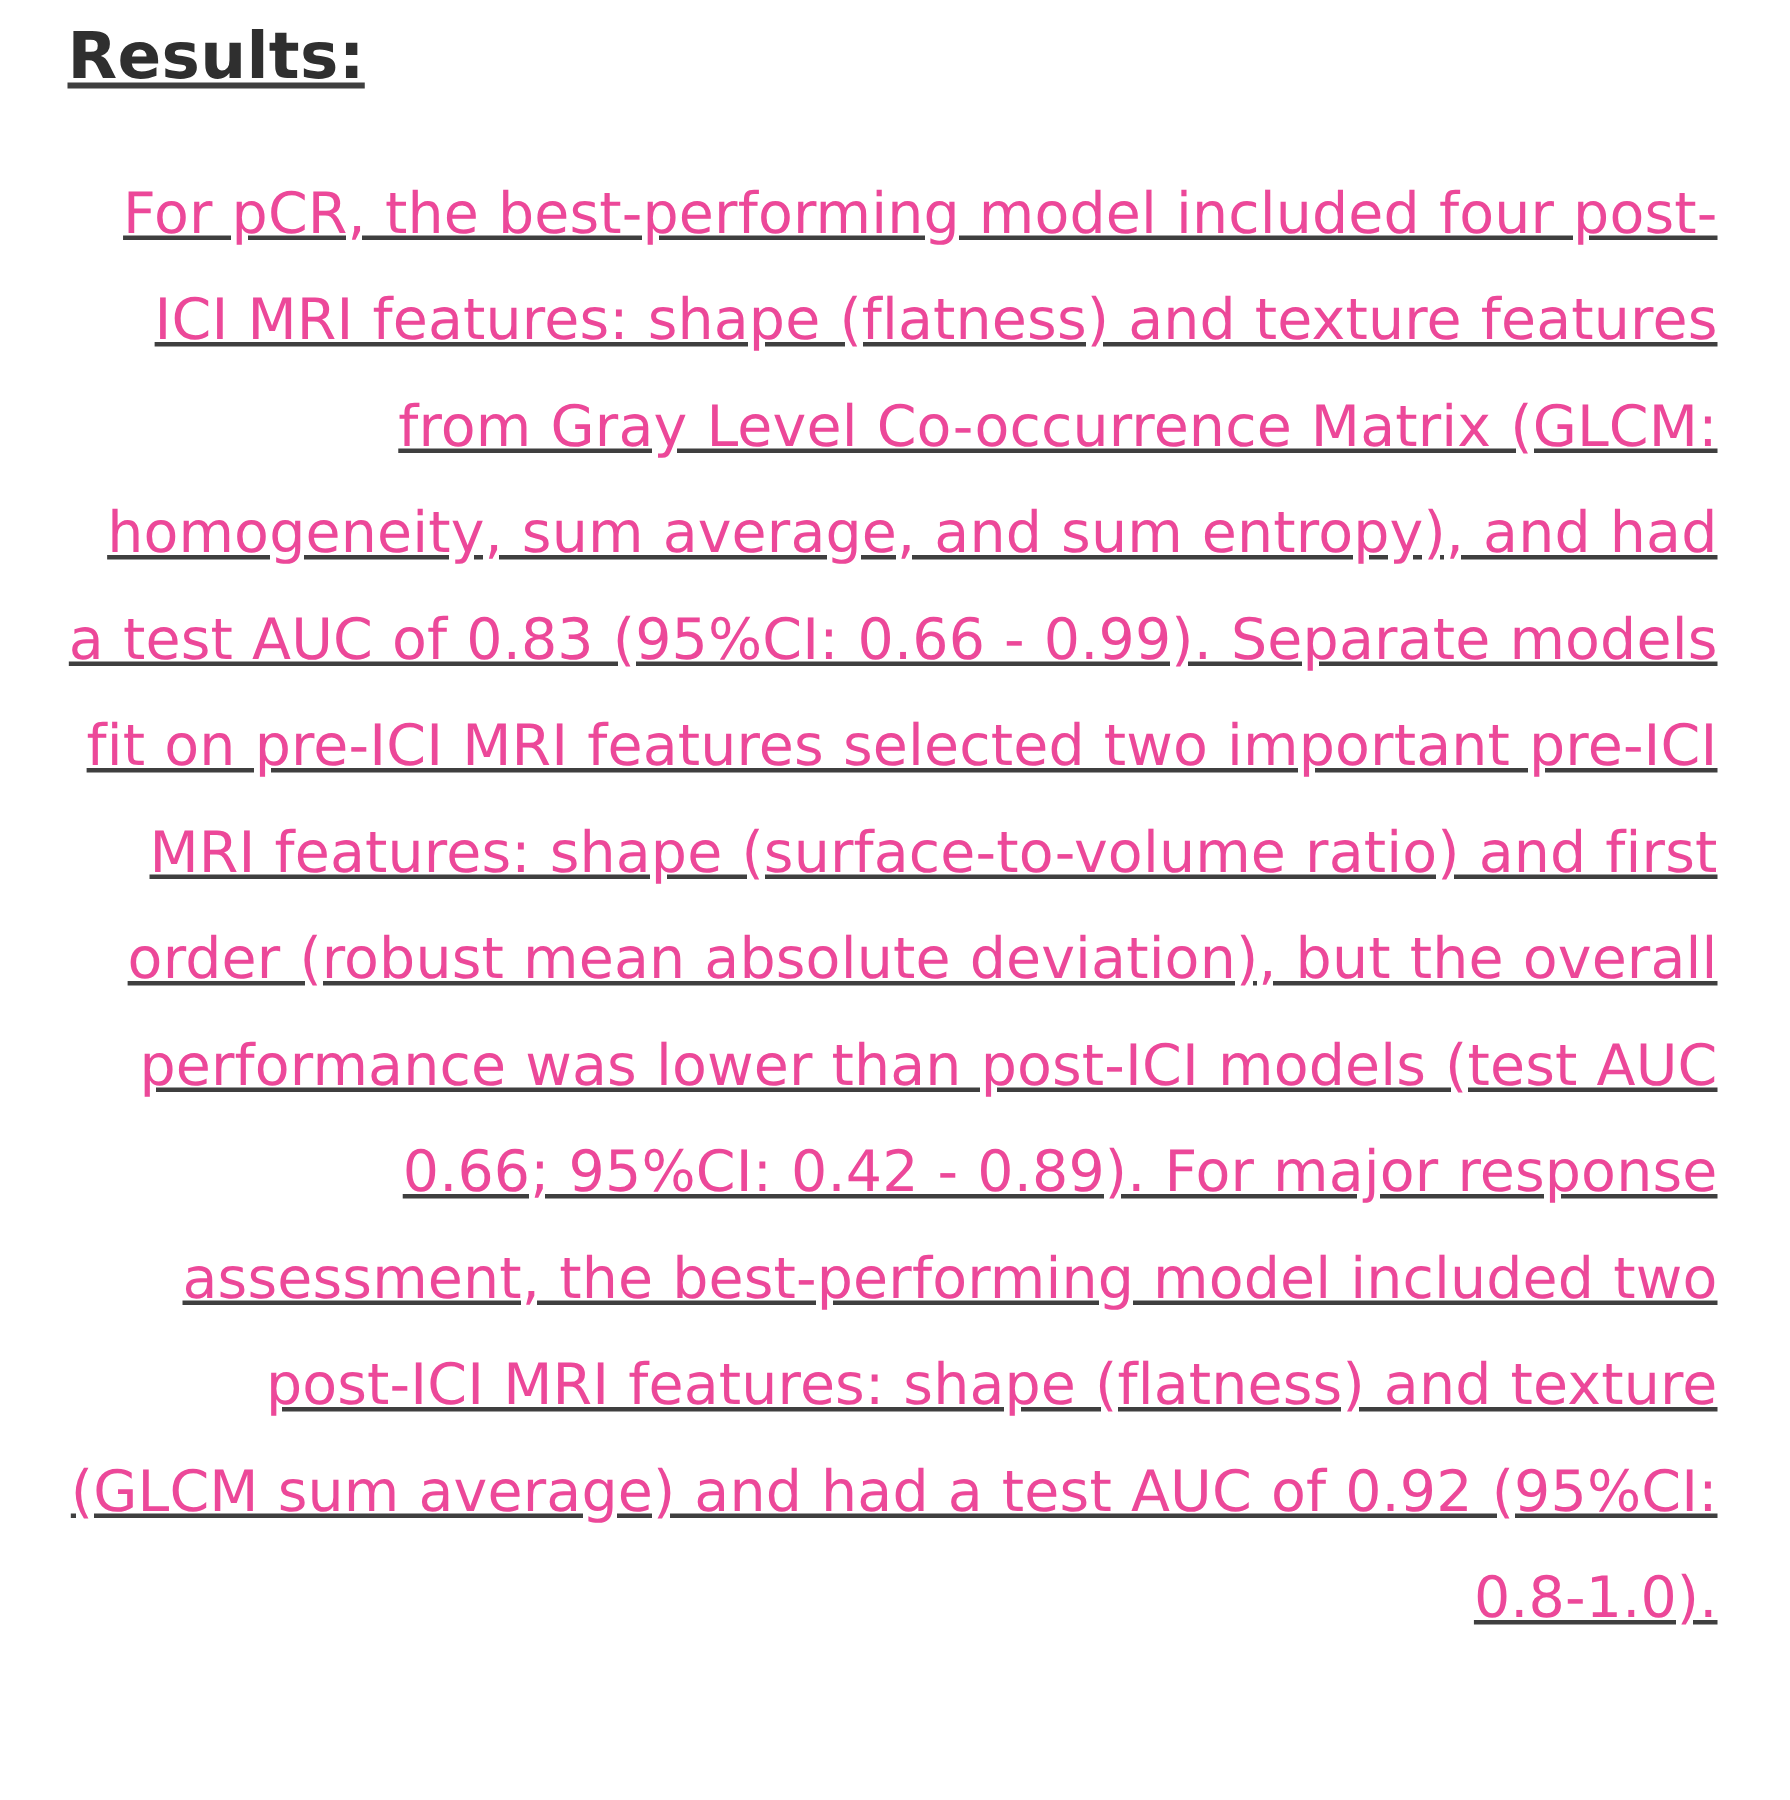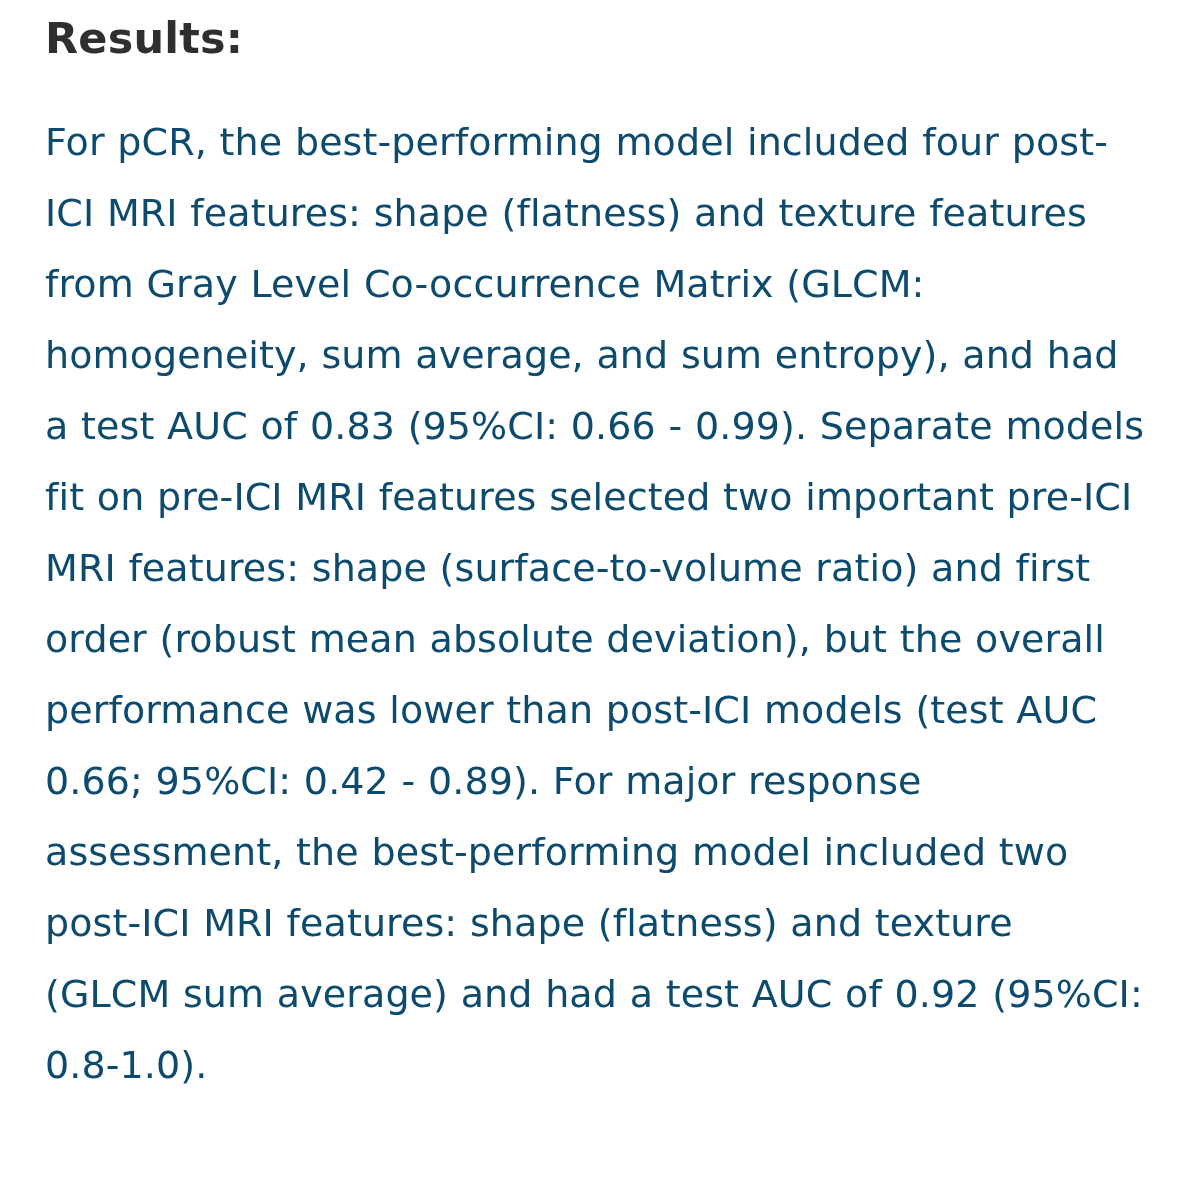--- a/index.html
+++ b/index.html
@@ -13,35 +13,36 @@
     font-family: "DejaVu Sans", sans-serif;
     color: #3f3f3f;
     overflow: hidden;
   }
   .page {
     box-sizing: border-box;
     width: 1193px;
     height: 1200px;
     padding: 14px 48px 0 45px;
     background: #ffffff;
+    text-decoration: underline;
   }
   .section-heading {
     font-size: 43px;
     font-weight: bold;
     color: #2f2f2f;
     line-height: 1.15;
     margin: 0 0 44px 0;
     letter-spacing: 0.2px;
   }
   .body-text {
     font-size: 38px;
     line-height: 71px;
-    color: #0c4a6e;
+    color: #ec4899;
     margin: 0;
-    text-align: left;
+    text-align: right;
     letter-spacing: 0.1px;
     word-spacing: 0.5px;
   }
 </style>
 </head>
 <body>
 
 <div class="page">
   <h2 class="section-heading">Results:</h2>
   <p class="body-text">For pCR, the best-performing model included four post-ICI MRI features: shape (flatness) and texture features from Gray Level Co-occurrence Matrix (GLCM: homogeneity, sum average, and sum entropy), and had a test AUC of 0.83 (95%CI: 0.66 - 0.99). Separate models fit on pre-ICI MRI features selected two important pre-ICI MRI features: shape (surface-to-volume ratio) and first order (robust mean absolute deviation), but the overall performance was lower than post-ICI models (test AUC 0.66; 95%CI: 0.42 - 0.89). For major response assessment, the best-performing model included two post-ICI MRI features: shape (flatness) and texture (GLCM sum average) and had a test AUC of 0.92 (95%CI: 0.8-1.0).</p>

